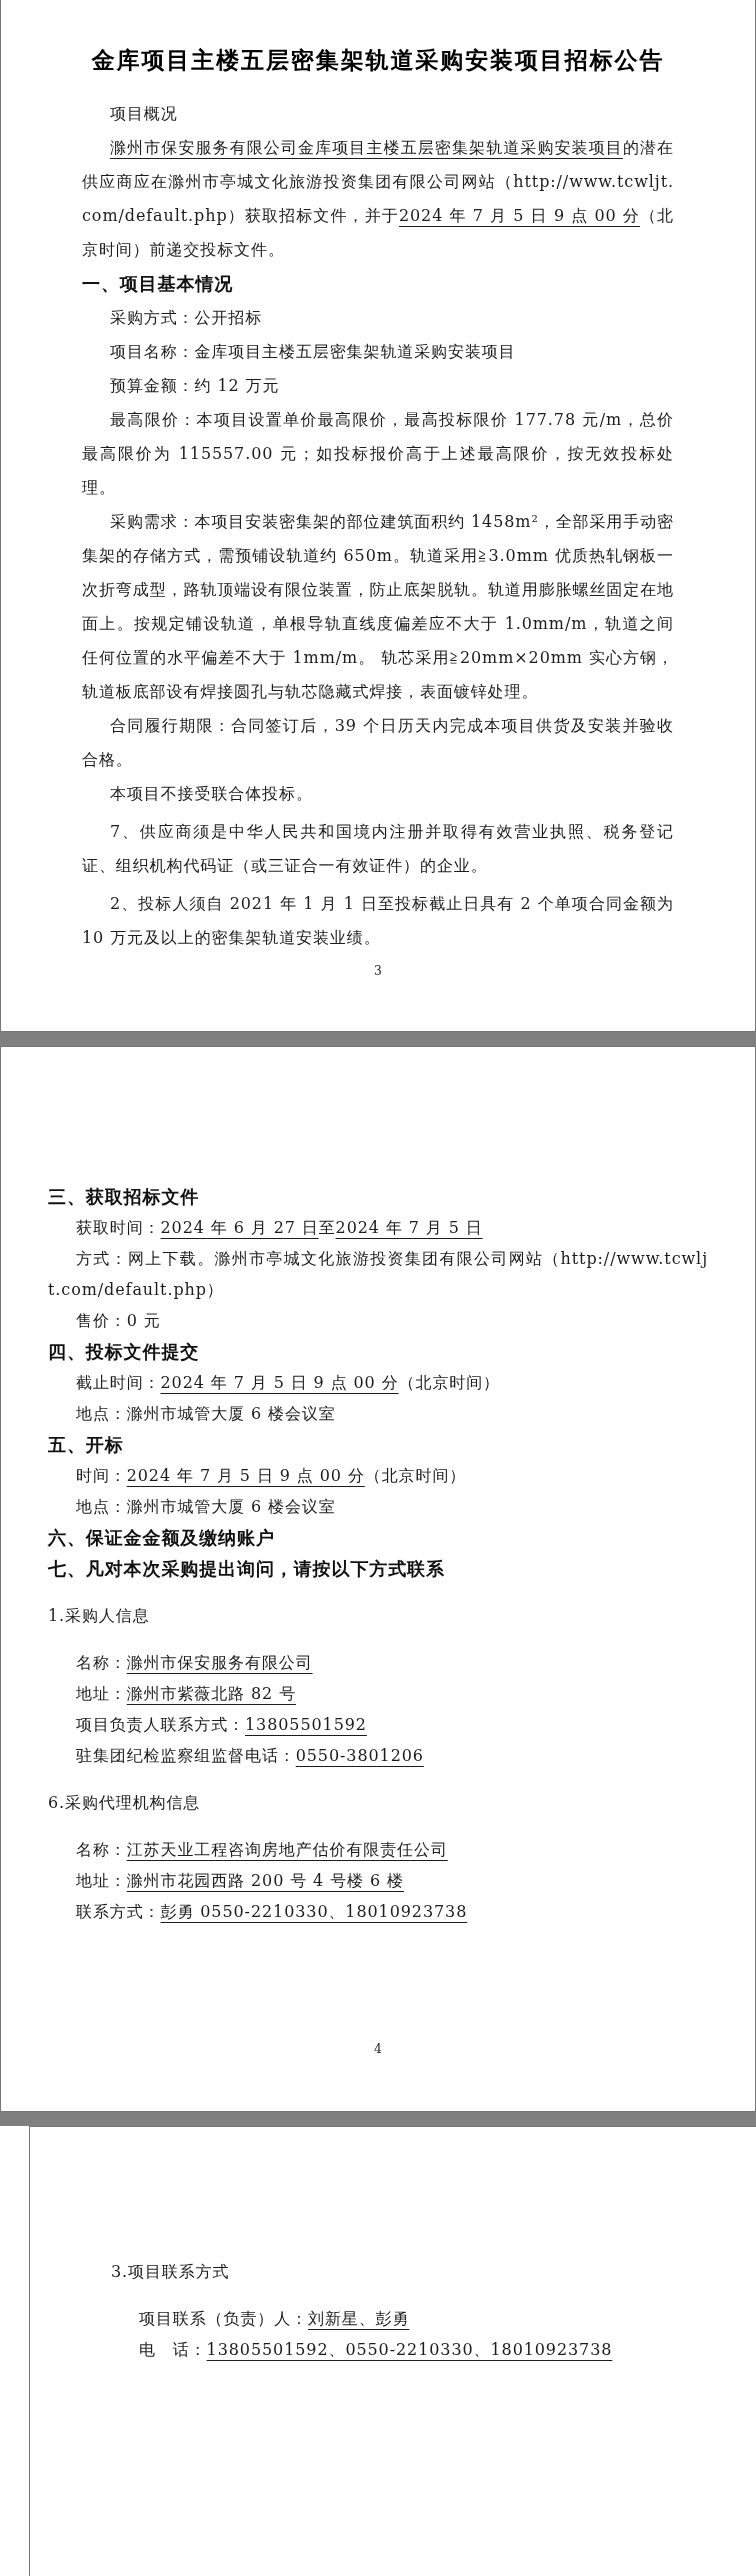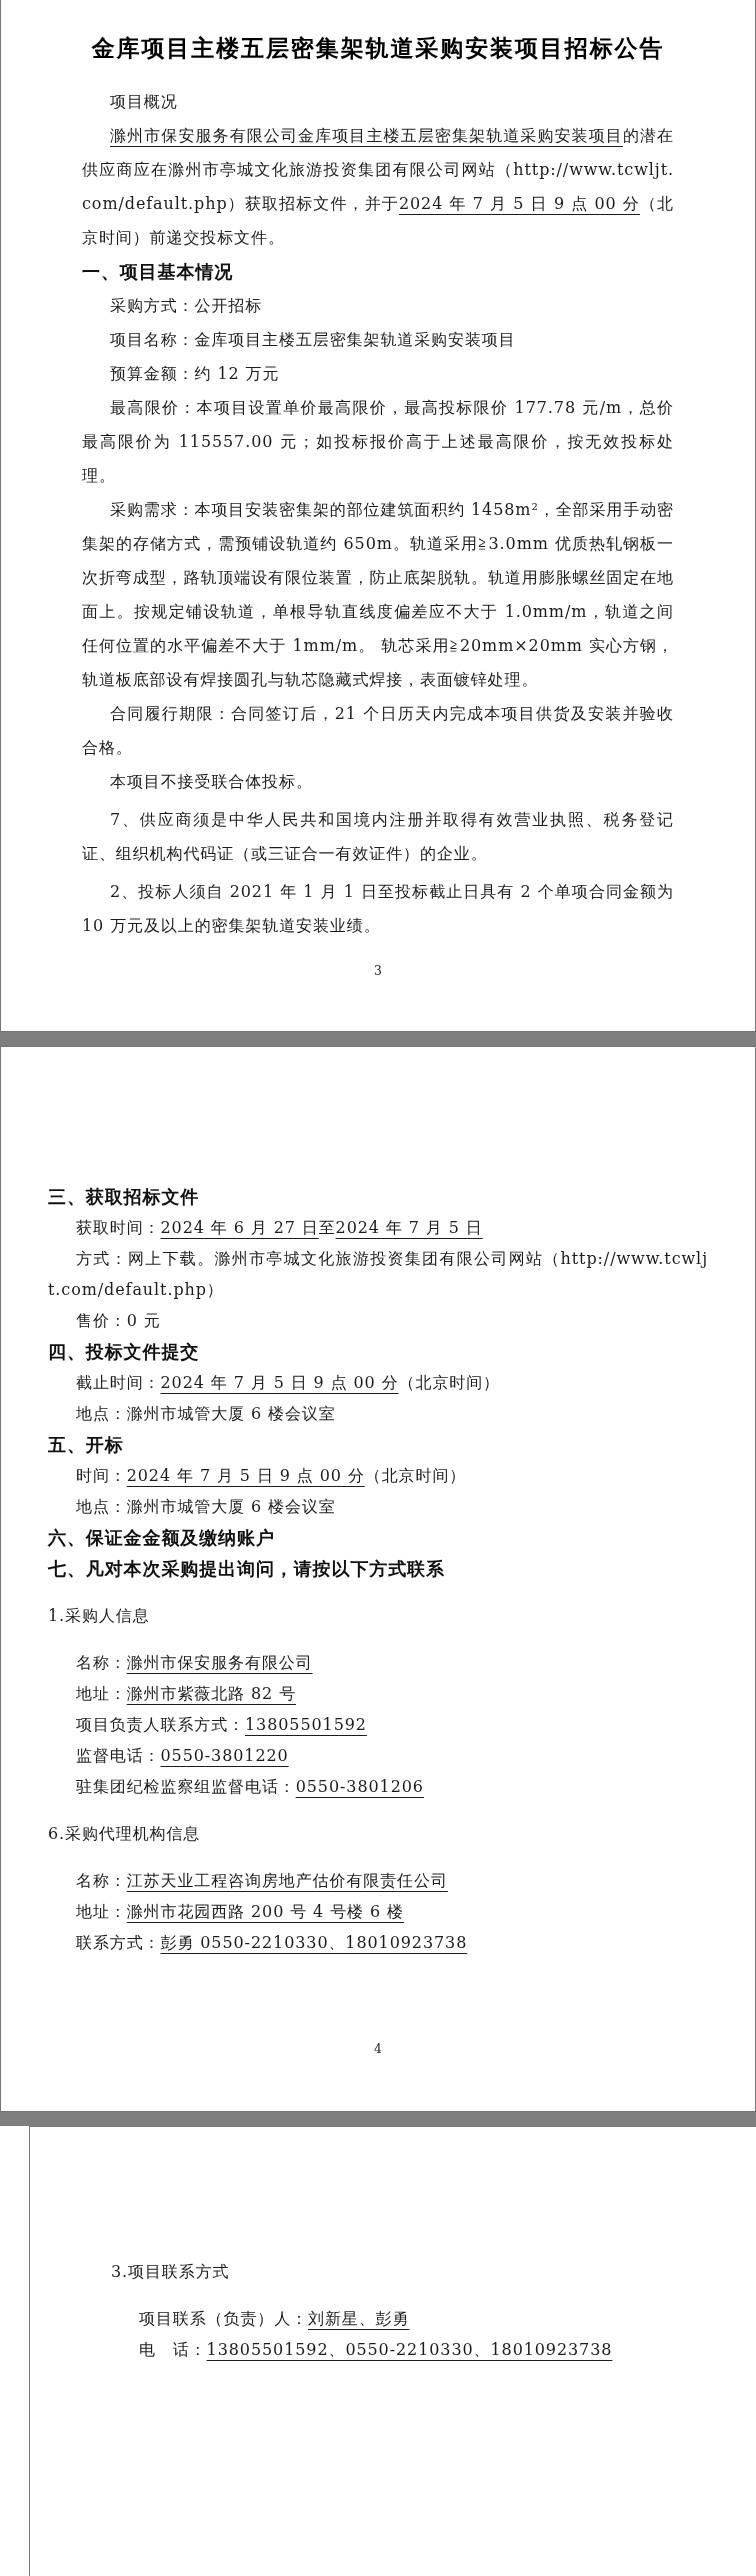--- a/index.html
+++ b/index.html
@@ -12,21 +12,21 @@
   .doc{width:756px;}
   .page{
     position:relative;
     box-sizing:border-box;
     width:756px;
     background:#ffffff;
     border-left:0.9px solid #767676;
     border-right:0.9px solid #767676;
     overflow:hidden;
   }
-  .page-a{height:1032px;border-bottom:0.9px solid #767676;padding:0 81px;}
+  .page-a{height:1032px;border-bottom:0.9px solid #767676;padding:12px 81px;}
   .page-b{height:1066px;border-top:0.9px solid #767676;border-bottom:0.9px solid #767676;padding:134px 47px 0;}
   .page-c{height:450px;border-top:0.9px solid #767676;padding:129px 81px 0;margin-left:29px;}
   .sep{height:14px;width:756px;background:#7f7f7f;}
   .doc-title{
     margin:32px 0 0 0;
     font-family:"DejaVu Sans","Liberation Sans",sans-serif;
     font-weight:700;
     font-size:23px;
     line-height:32px;
     letter-spacing:1.9px;
@@ -71,21 +71,21 @@
 
     <p class="body indent just"><span class="u">滁州市保安服务有限公司金库项目主楼五层密集架轨道采购安装项目</span><span>的潜在供应商应在滁州市亭城文化旅游投资集团有限公司网站（http://www.tcwljt.com/default.php）获取招标文件，并于</span><span class="u">2024 年 7 月 5 日 9 点 00 分</span><span>（北京时间）前递交投标文件。</span></p>
 
     <h2 class="sec">一、项目基本情况</h2>
     <p class="body indent">采购方式：公开招标</p>
     <p class="body indent">项目名称：金库项目主楼五层密集架轨道采购安装项目</p>
     <p class="body indent">预算金额：约 12 万元</p>
 
     <p class="body indent just">最高限价：本项目设置单价最高限价，最高投标限价 177.78 元/m，总价最高限价为 115557.00 元；如投标报价高于上述最高限价，按无效投标处理。</p>
     <p class="body indent just">采购需求：本项目安装密集架的部位建筑面积约 1458m²，全部采用手动密集架的存储方式，需预铺设轨道约 650m。轨道采用≧3.0mm 优质热轧钢板一次折弯成型，路轨顶端设有限位装置，防止底架脱轨。轨道用膨胀螺丝固定在地面上。按规定铺设轨道，单根导轨直线度偏差应不大于 1.0mm/m，轨道之间任何位置的水平偏差不大于 1mm/m。 轨芯采用≧20mm×20mm 实心方钢，轨道板底部设有焊接圆孔与轨芯隐藏式焊接，表面镀锌处理。</p>
-    <p class="body indent just">合同履行期限：合同签订后，21 个日历天内完成本项目供货及安装并验收合格。</p>
+    <p class="body indent just">合同履行期限：合同签订后，39 个日历天内完成本项目供货及安装并验收合格。</p>
     <p class="body indent">本项目不接受联合体投标。</p>
 
     <p class="body indent just mt4">7、供应商须是中华人民共和国境内注册并取得有效营业执照、税务登记证、组织机构代码证（或三证合一有效证件）的企业。</p>
     <p class="body indent just mt4">2、投标人须自 2021 年 1 月 1 日至投标截止日具有 2 个单项合同金额为 10 万元及以上的密集架轨道安装业绩。</p>
 
     <div class="pn">3</div>
   </section>
 
   <div class="sep"></div>
 
@@ -104,21 +104,20 @@
     <p class="body indent">地点：滁州市城管大厦 6 楼会议室</p>
 
     <h2 class="sec">六、保证金金额及缴纳账户</h2>
 
     <h2 class="sec">七、凡对本次采购提出询问，请按以下方式联系</h2>
 
     <p class="body gap">1.采购人信息</p>
     <p class="body indent gap"><span>名称：</span><span class="u">滁州市保安服务有限公司</span></p>
     <p class="body indent"><span>地址：</span><span class="u">滁州市紫薇北路 82 号</span></p>
     <p class="body indent"><span>项目负责人联系方式：</span><span class="u">13805501592</span></p>
-    <p class="body indent"><span>监督电话：</span><span class="u">0550-3801220</span></p>
     <p class="body indent"><span>驻集团纪检监察组监督电话：</span><span class="u">0550-3801206</span></p>
 
     <p class="body gap">6.采购代理机构信息</p>
     <p class="body indent gap"><span>名称：</span><span class="u">江苏天业工程咨询房地产估价有限责任公司</span></p>
     <p class="body indent"><span>地址：</span><span class="u">滁州市花园西路 200 号 4 号楼 6 楼</span></p>
     <p class="body indent"><span>联系方式：</span><span class="u">彭勇 0550-2210330、18010923738</span></p>
 
     <div class="pn">4</div>
   </section>
 

